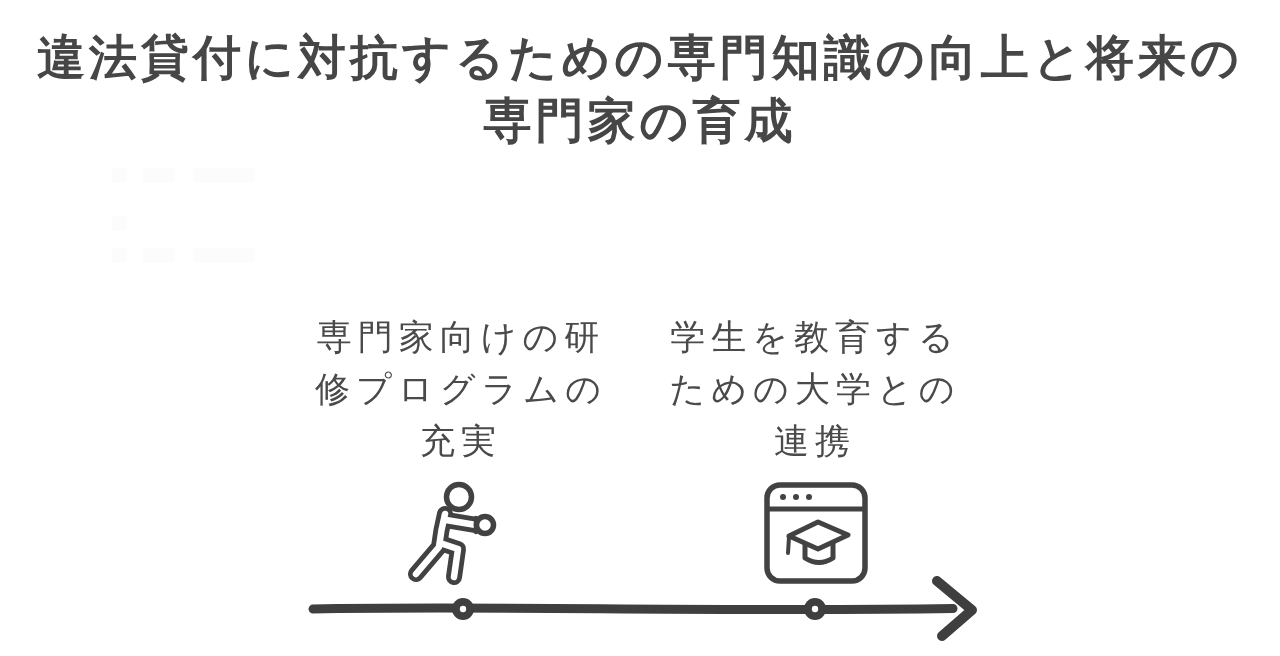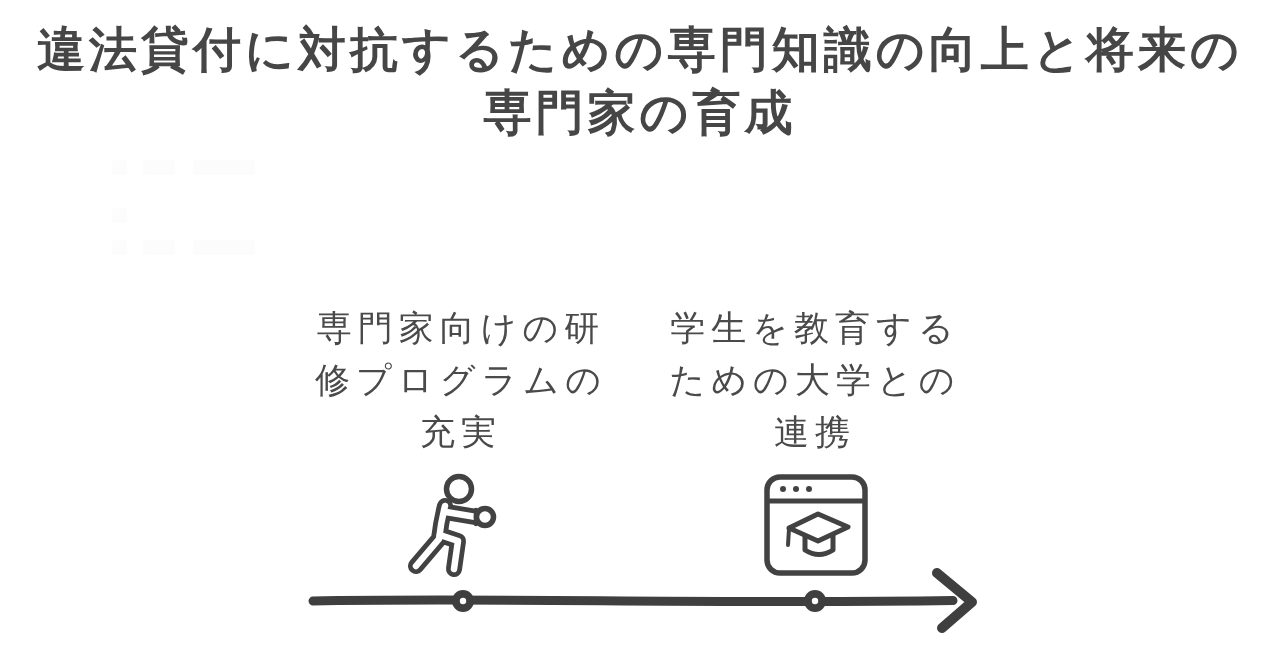--- a/index.html
+++ b/index.html
@@ -1,21 +1,22 @@
 <!DOCTYPE html>
 <html><head>
 <meta charset="utf-8">
 <style>
   html,body{margin:0;padding:0;background:#ffffff;}
   .canvas{
     position:relative;
     width:1280px;height:640px;
     background:#ffffff;
     overflow:hidden;
-    font-family:Liberation Serif, serif;
+    font-family:Liberation Sans, sans-serif;
+    margin-top:8px;
   }
   .title{
     position:absolute;
     top:18px;left:50%;
     transform:translateX(-50%);
     width:1220px;
     margin:0;
     text-align:center;
     font-size:48px;
     font-weight:700;

